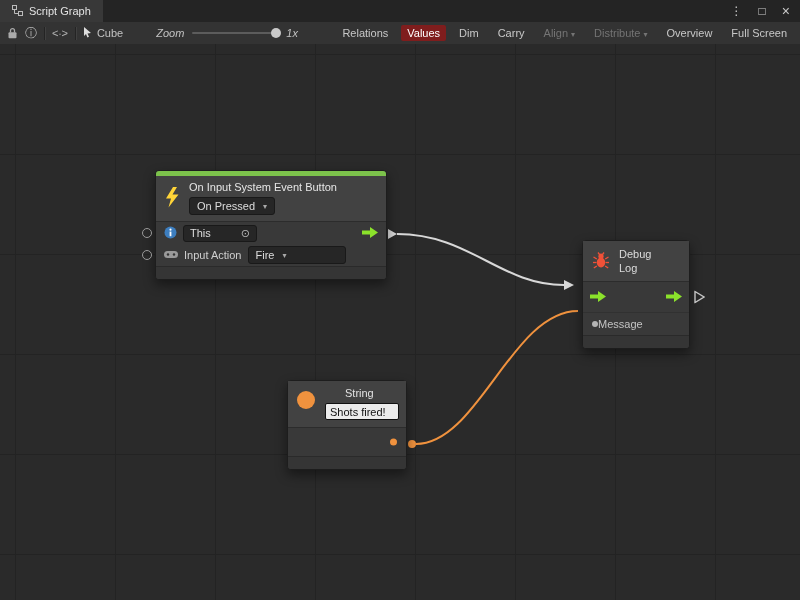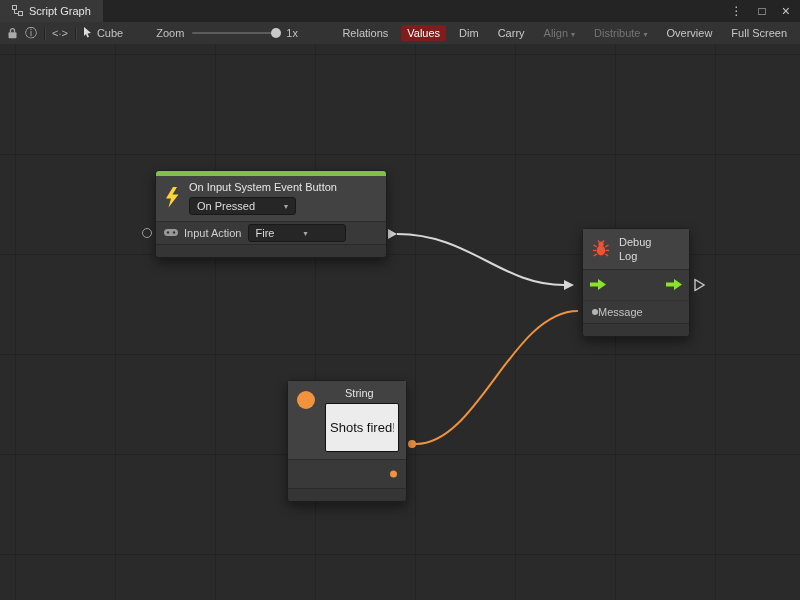--- a/index.html
+++ b/index.html
@@ -12,21 +12,21 @@
     font-size:11px;color:#e3e3e3;}
   .win-controls{margin-left:auto;display:flex;align-items:center;gap:16px;
     padding:0 10px;font-size:12px;color:#c9c9c9;}
   .win-controls span{cursor:default;}
   
   .toolbar{height:22px;background:#333333;border-bottom:1px solid #1f1f1f;
     display:flex;align-items:center;gap:7px;padding:0 7px;font-size:11px;color:#c2c2c2;}
   .sep{width:1px;height:13px;background:#242424;box-shadow:1px 0 0 #404040;}
   .tool-icon{display:flex;align-items:center;color:#b5b5b5;font-size:11px;line-height:1;}
   .obj-group{display:flex;align-items:center;gap:5px;}
-  .zoom-group{display:flex;align-items:center;gap:8px;margin-left:26px;}
+  .zoom-group{display:flex;align-items:center;gap:8px;margin-left:26px;font-style:italic;}
   .slider-track{width:86px;height:2px;background:#5c5c5c;border-radius:1px;position:relative;}
   .slider-knob{position:absolute;right:-3px;top:50%;transform:translateY(-50%);
     width:10px;height:10px;border-radius:50%;background:#c9c9c9;}
   .tb-spacer{flex:1;}
   .tbtn{padding:2px 6px;border-radius:2px;white-space:nowrap;color:#c8c8c8;}
   .tbtn.active{background:#7f1d1d;color:#ffffff;}
   .tbtn.disabled{color:#747474;}
   .caret{font-size:8px;margin-left:3px;color:inherit;}
   
   .canvas{position:absolute;left:0;right:0;top:44px;bottom:0;
@@ -38,53 +38,53 @@
   
   .node{position:absolute;background:#3c3c3c;border:1px solid #1d1d1d;border-radius:4px;
     box-shadow:0 5px 12px rgba(0,0,0,.45);z-index:2;font-size:11px;color:#cfcfcf;}
   .node-footer{height:12px;background:#353535;border-top:1px solid #2a2a2a;
     border-radius:0 0 3px 3px;}
   
   #node-event{left:155px;top:126px;width:230px;}
   .strip{height:5px;background:var(--green,#7CC24B);border-radius:3px 3px 0 0;}
   .ev-header{background:#424242;padding:5px 8px 6px;display:flex;gap:9px;align-items:center;}
   .ev-title{font-size:11px;color:#e6e6e6;white-space:nowrap;}
-  .dd{margin-top:4px;display:inline-flex;align-items:center;gap:26px;background:#262626;
+  .dd{margin-top:4px;display:inline-flex;align-items:center;gap:5px;background:#262626;
     border:1px solid #191919;border-radius:3px;padding:0 7px;height:16px;color:#dddddd;}
   .dd .caret{font-size:8px;color:#a8a8a8;}
   .ev-body{background:#393939;border-top:1px solid #2c2c2c;}
   .ev-row{height:22px;display:flex;align-items:center;gap:6px;padding:0 8px;position:relative;}
   .port-left{position:absolute;left:-14px;top:50%;transform:translateY(-50%);
     width:8px;height:8px;border:1px solid #9a9a9a;border-radius:50%;background:transparent;}
   .this-pill{display:inline-flex;align-items:center;justify-content:space-between;
     background:#262626;border:1px solid #191919;border-radius:3px;padding:0 6px;
     width:60px;height:15px;color:#dddddd;}
   .target-glyph{color:#b9b9b9;font-size:11px;}
   .spacer{flex:1;}
   .arrow-lime polygon{fill:var(--lime,#8BE22B);}
   .hollow-tri polygon{fill:none;stroke:#c4c4c4;stroke-width:1.4px;}
   
-  #node-debug{left:582px;top:184px;width:106px;}
+  #node-debug{left:582px;top:196px;width:106px;}
   .dbg-header{background:#424242;padding:6px 9px;display:flex;gap:9px;align-items:center;}
   .dbg-lines div{line-height:14px;color:#dcdcdc;}
   .dbg-flow{height:30px;background:#393939;border-top:1px solid #2c2c2c;display:flex;
     align-items:center;justify-content:space-between;padding:0 7px;position:relative;}
   .out-tri{position:absolute;right:-16px;top:50%;transform:translateY(-50%);display:flex;}
   .dbg-msg{height:22px;background:#393939;border-top:1px solid #313131;display:flex;
     align-items:center;padding:0 9px;color:#c3c3c3;}
   .msg-dot{width:6px;height:6px;border-radius:50%;background:#b5b5b5;}
   
   #node-string{left:287px;top:336px;width:118px;}
   .str-header{background:#424242;padding:6px 9px 7px;display:flex;gap:10px;align-items:flex-start;}
   .str-circle{width:18px;height:18px;border-radius:50%;background:var(--orange,#F0923E);
     margin-top:4px;flex:none;}
   .str-title{color:#e2e2e2;margin-left:20px;}
   .str-input{margin-top:4px;width:64px;height:15px;background:#ececec;border:1px solid #111111;
-    border-radius:2px;font-size:13px;color:#111111;padding:16px 4px;
-    font-family:"Liberation Sans","DejaVu Sans",sans-serif;text-align:right;}
+    border-radius:2px;font-size:11px;color:#111111;padding:0 4px;
+    font-family:"Liberation Sans","DejaVu Sans",sans-serif;}
   .str-body{height:28px;background:#393939;border-top:1px solid #2c2c2c;position:relative;}
   .str-out{position:absolute;right:9px;top:50%;transform:translateY(-50%);
     width:7px;height:7px;border-radius:50%;background:var(--orange,#F0923E);}
 </style>
 </head>
 <body>
 
 <div class="window">
 
   <div class="titlebar">
@@ -166,20 +166,40 @@
         </span>
         <div>
           <div class="ev-title">On Input System Event Button</div>
           <span class="dd">
             <span>On Pressed</span>
             <span class="caret">▾</span>
           </span>
         </div>
       </div>
       <div class="ev-body">
+        <div class="ev-row">
+          <span class="port-left"></span>
+          <span>
+            <svg width="13" height="13" viewBox="0 0 13 13">
+              <circle cx="6.5" cy="6.5" r="6" fill="#3D7EBF"></circle>
+              <circle cx="6.5" cy="3.7" r="1.1" fill="#ffffff"></circle>
+              <rect x="5.6" y="5.6" width="1.8" height="4.6" fill="#ffffff"></rect>
+            </svg>
+          </span>
+          <span class="this-pill">
+            <span>This</span>
+            <span class="target-glyph">⊙</span>
+          </span>
+          <span class="spacer"></span>
+          <span class="arrow-lime">
+            <svg width="16" height="11" viewBox="0 0 16 11">
+              <polygon points="0,3.5 8,3.5 8,0 16,5.5 8,11 8,7.5 0,7.5"></polygon>
+            </svg>
+          </span>
+        </div>
         <div class="ev-row">
           <span class="port-left"></span>
           <span>
             <svg width="14" height="9" viewBox="0 0 14 9">
               <rect x="0" y="1" width="14" height="7" rx="3.5" fill="#9a9a9a"></rect>
               <circle cx="4" cy="4.5" r="1.2" fill="#333333"></circle>
               <circle cx="10" cy="4.5" r="1.2" fill="#333333"></circle>
             </svg>
           </span>
           <span>Input Action</span>

